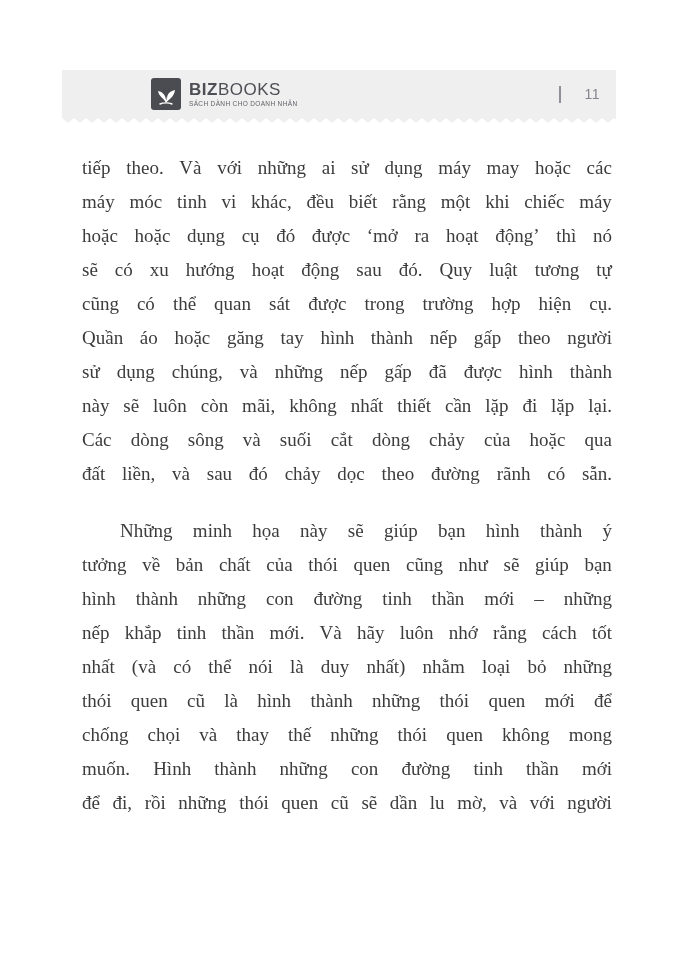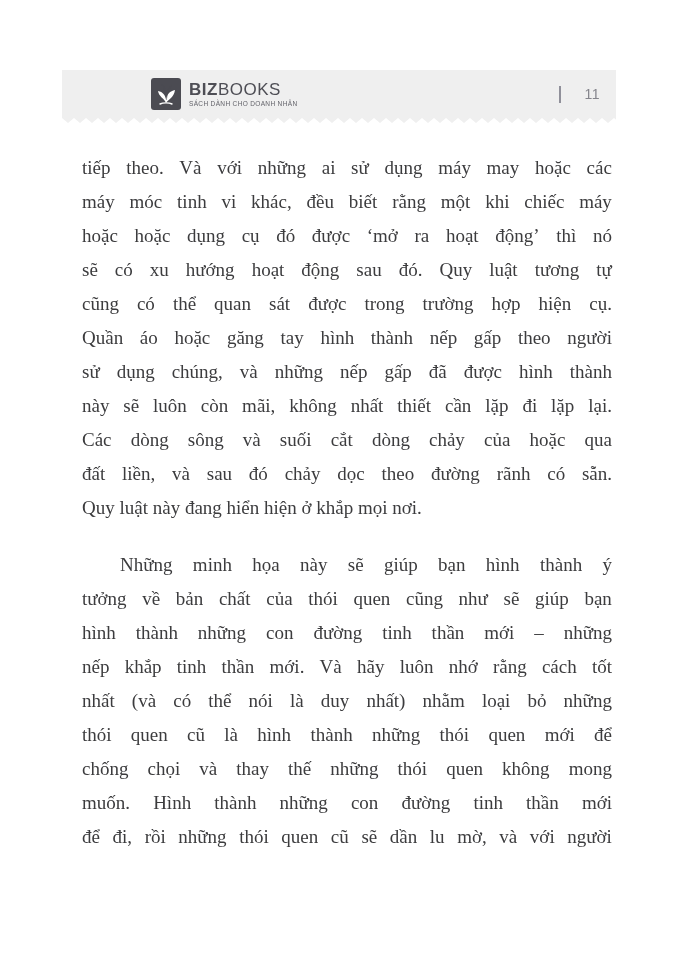--- a/index.html
+++ b/index.html
@@ -282,21 +282,20 @@
           <span>sau</span>
           <span>đó</span>
           <span>chảy</span>
           <span>dọc</span>
           <span>theo</span>
           <span>đường</span>
           <span>rãnh</span>
           <span>có</span>
           <span>sẵn.</span>
         </div>
-      <div class="line">Quy luật này đang hiển hiện ở khắp mọi nơi.</div>
     </div>
     <div class="paragraph">
       <div class="line just indent">
           <span>Những</span>
           <span>minh</span>
           <span>họa</span>
           <span>này</span>
           <span>sẽ</span>
           <span>giúp</span>
           <span>bạn</span>

